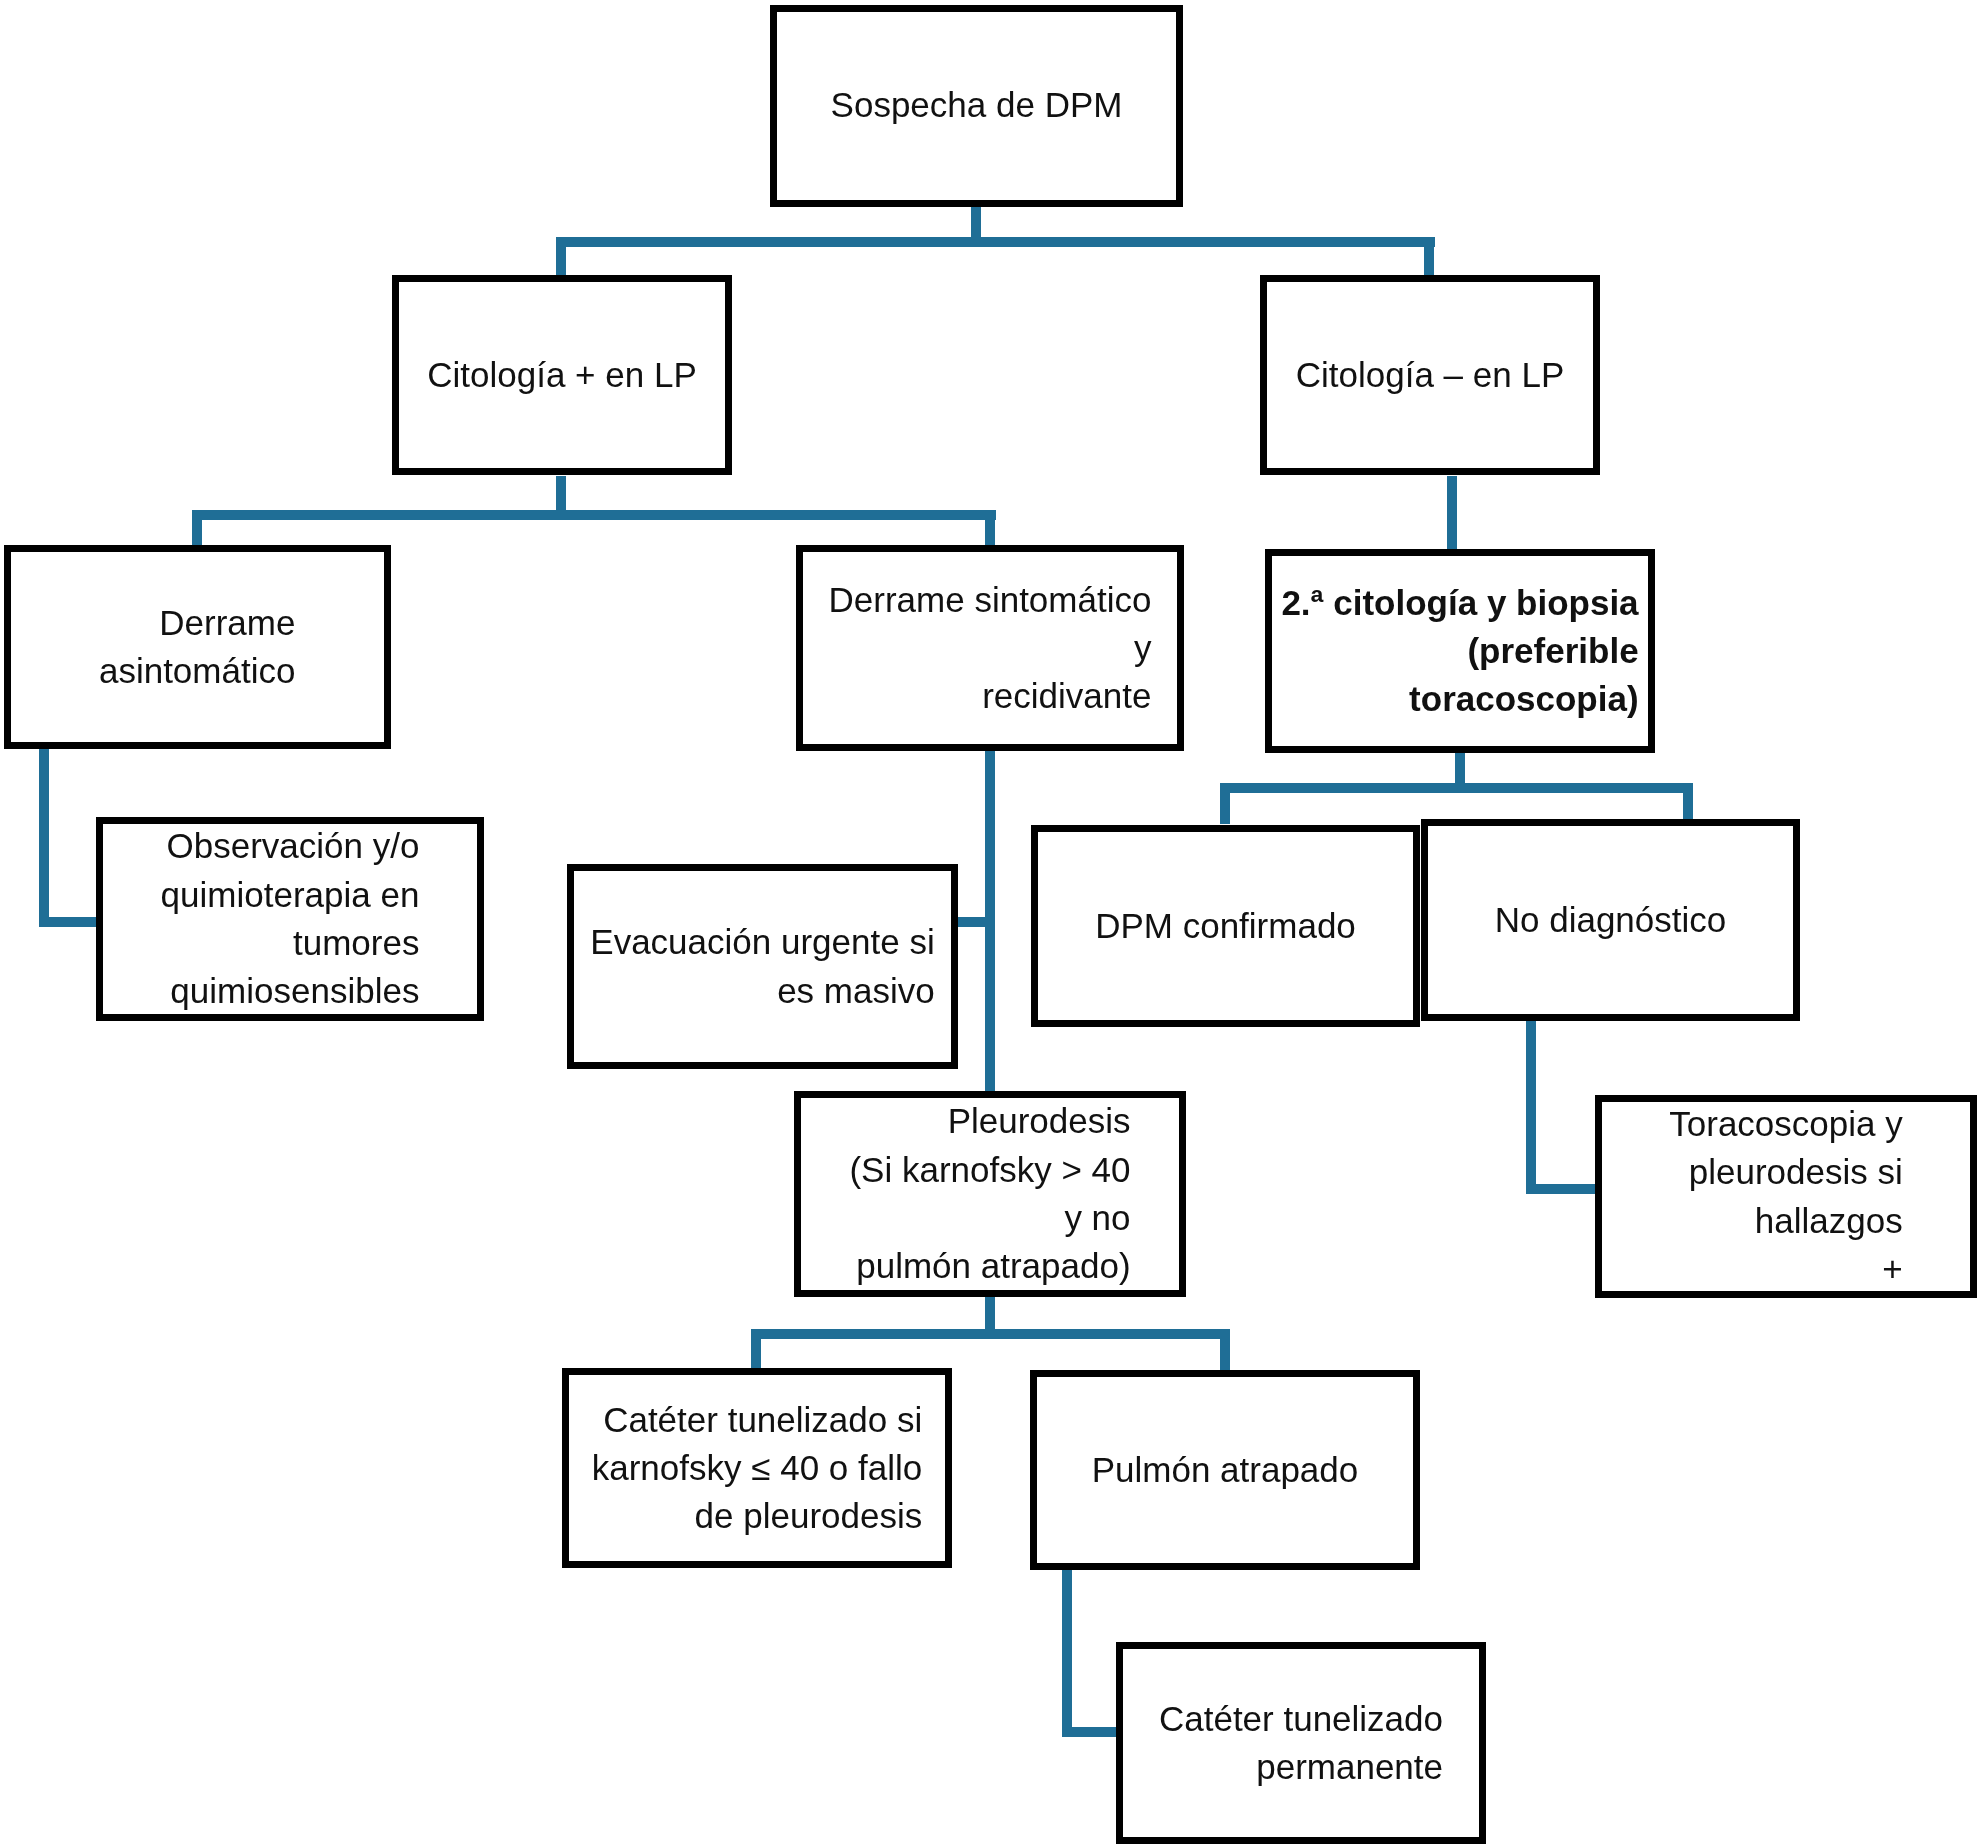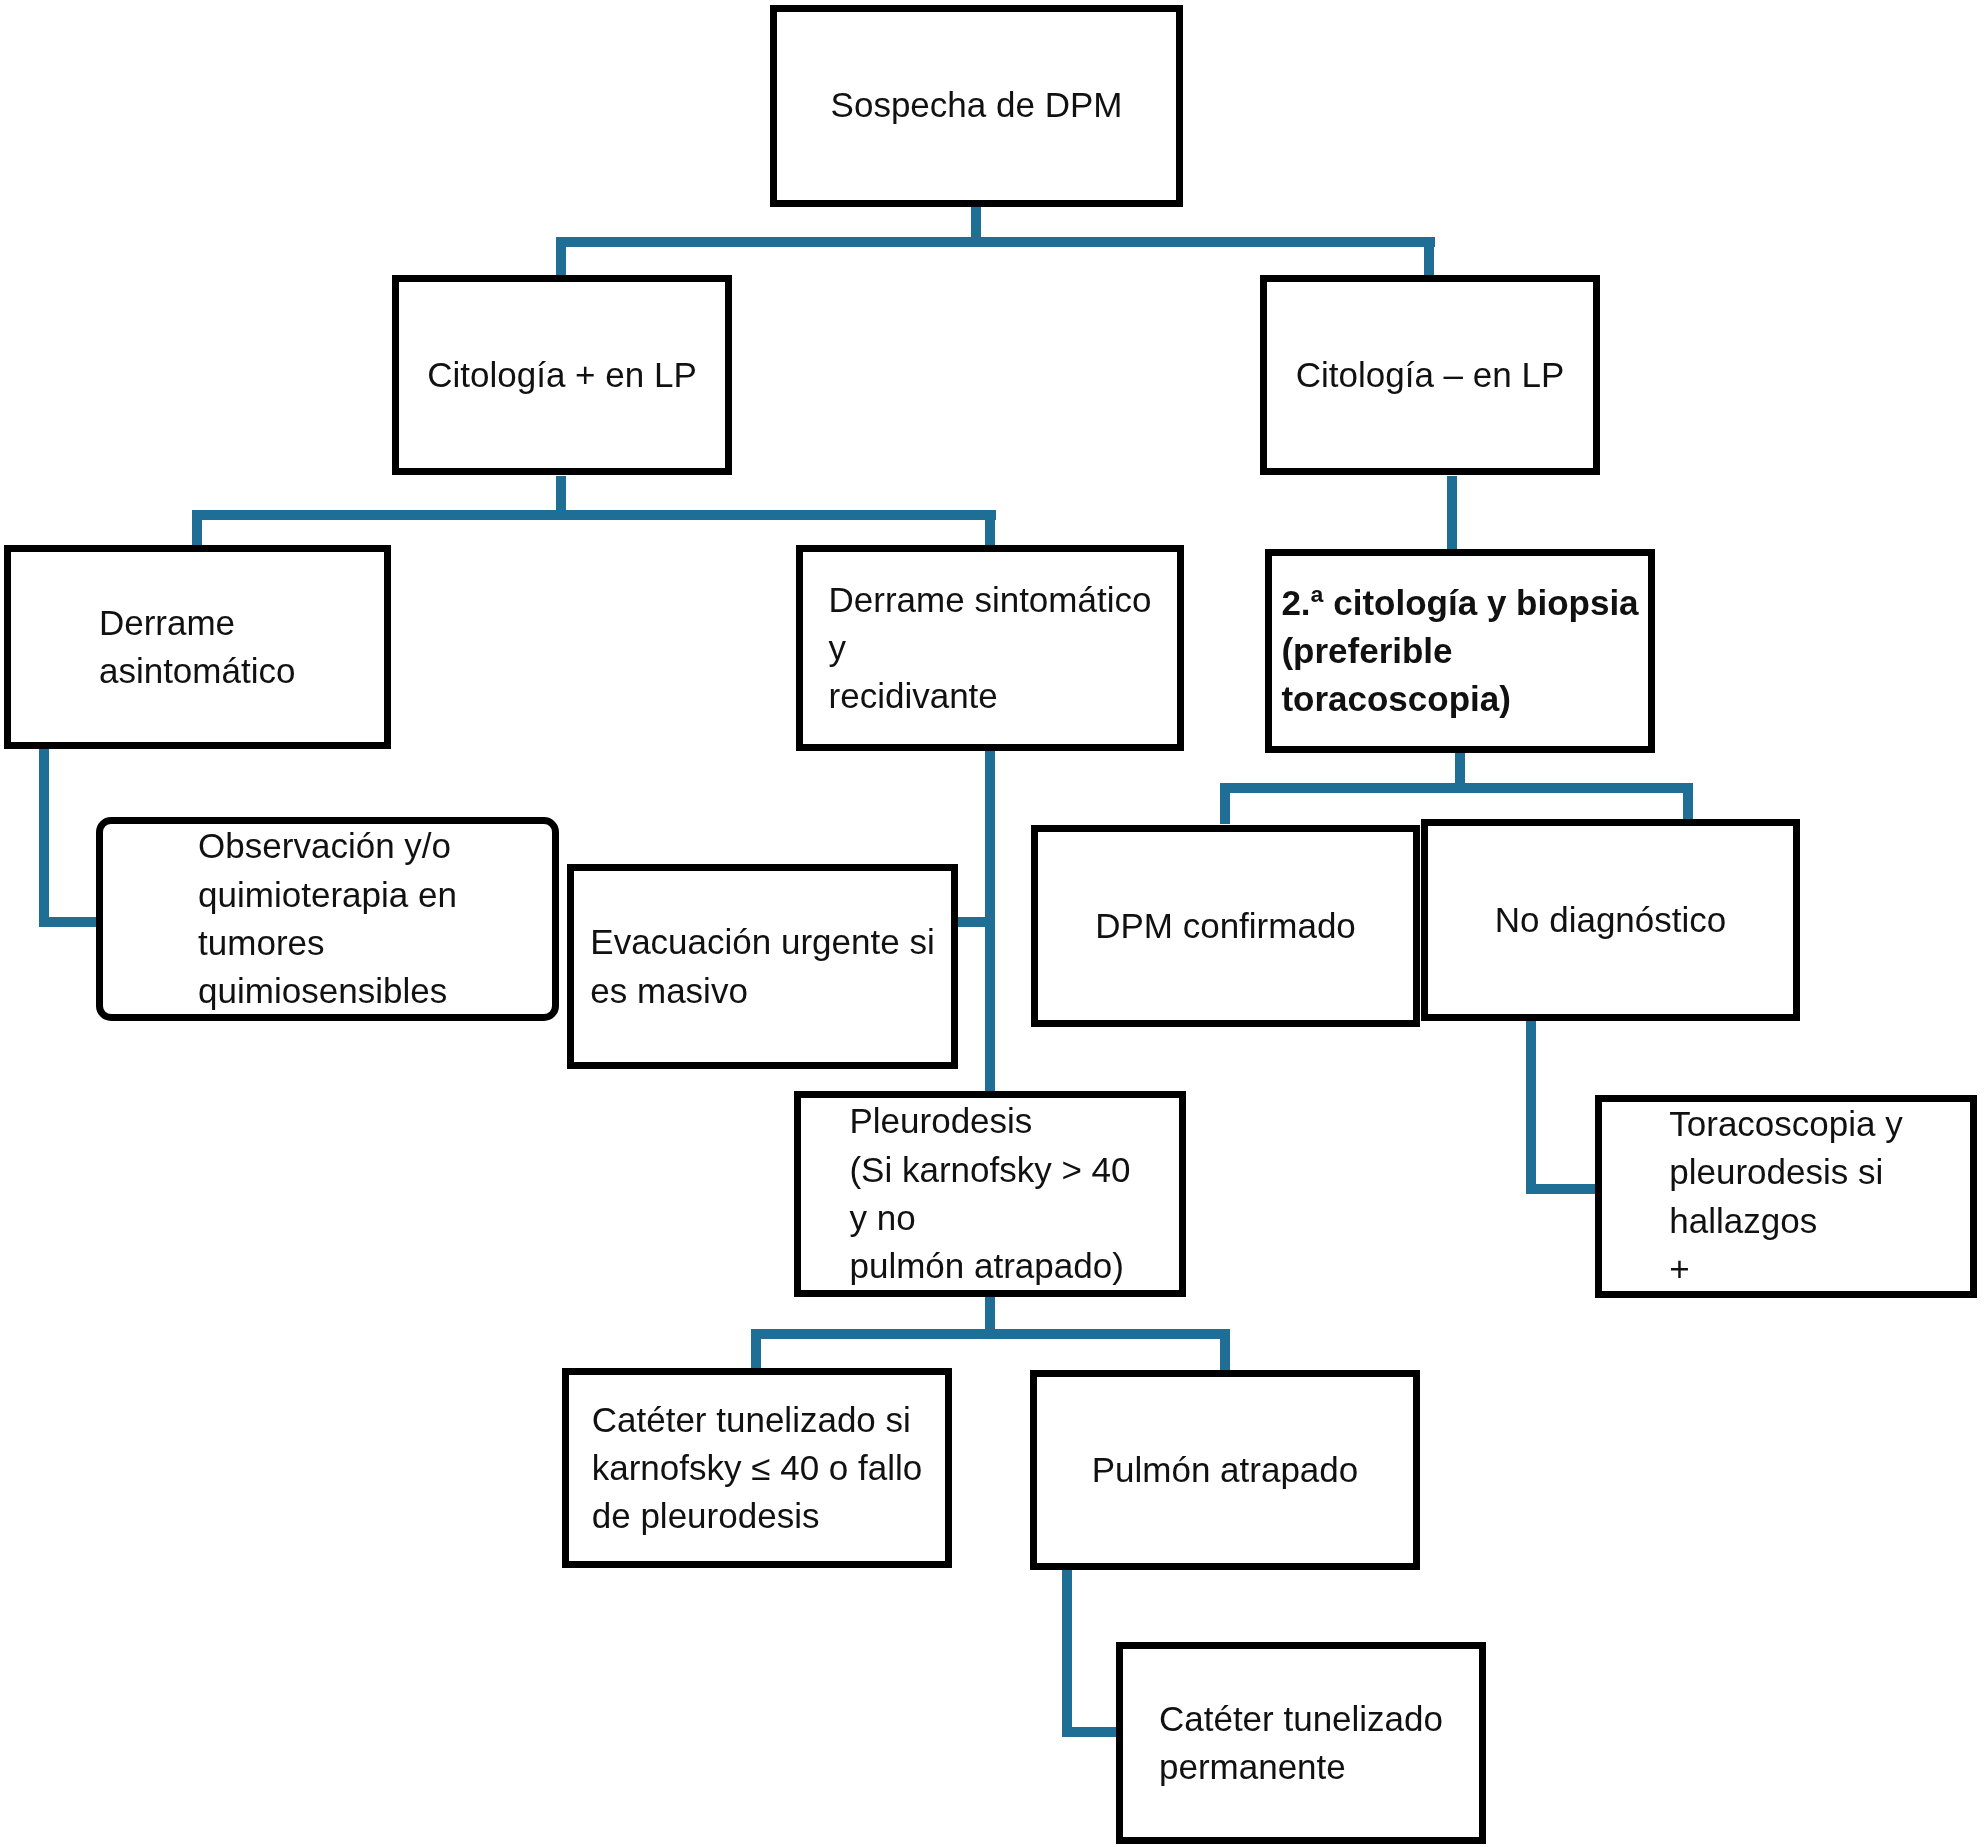--- a/index.html
+++ b/index.html
@@ -12,21 +12,21 @@
     overflow: hidden;
   }
   .node {
     position: absolute;
     box-sizing: border-box;
     background: #ffffff;
     border: 7.3px solid #000000;
     display: flex;
     align-items: center;
     justify-content: center;
-    text-align: left;
+    text-align: right;
     z-index: 2;
   }
   .node .lbl {
     white-space: pre-line;
     font-size: 35px;
     line-height: 1.38;
     color: #111111;
     padding: 0 3.7px;
   }
   .conn {
@@ -34,21 +34,21 @@
     background: #1f6e96;
     z-index: 1;
   }
   
   .b1  { left: 770px;  top: 4.6px;    width: 413px; height: 202px; }
   .b2  { left: 392px;  top: 275px;  width: 340px; height: 200px; }
   .b3  { left: 1260px; top: 275px;  width: 340px; height: 200px; }
   .b4  { left: 3.7px;    top: 545px;  width: 387px; height: 204px; }
   .b5  { left: 796px;  top: 545px;  width: 388px; height: 206px; }
   .b6  { left: 1265px; top: 549px;  width: 390px; height: 204px; font-weight: bold; }
-  .b7  { left: 96px;  top: 817px;  width: 463px; height: 204px; border-radius: 15px; }
+  .b7  { left: 96px;  top: 817px;  width: 388px; height: 204px; }
   .b8  { left: 567px;  top: 822px;  width: 391px; height: 205px; margin-top: 42px; }
   .b9  { left: 1031px; top: 825px;  width: 389px; height: 202px; }
   .b10 { left: 1421px; top: 819px;  width: 379px; height: 202px; }
   .b11 { left: 794px;  top: 1091px; width: 392px; height: 206px; }
   .b12 { left: 1595px; top: 1095px; width: 382px; height: 203px; }
   .b13 { left: 562px;  top: 1368px; width: 390px; height: 200px; }
   .b14 { left: 1030px; top: 1370px; width: 390px; height: 200px; }
   .b15 { left: 1116px; top: 1642px; width: 370px; height: 202px; }
   
   .c1  { left: 971px; top: 207px;  width: 10px;  height: 40px; }   

